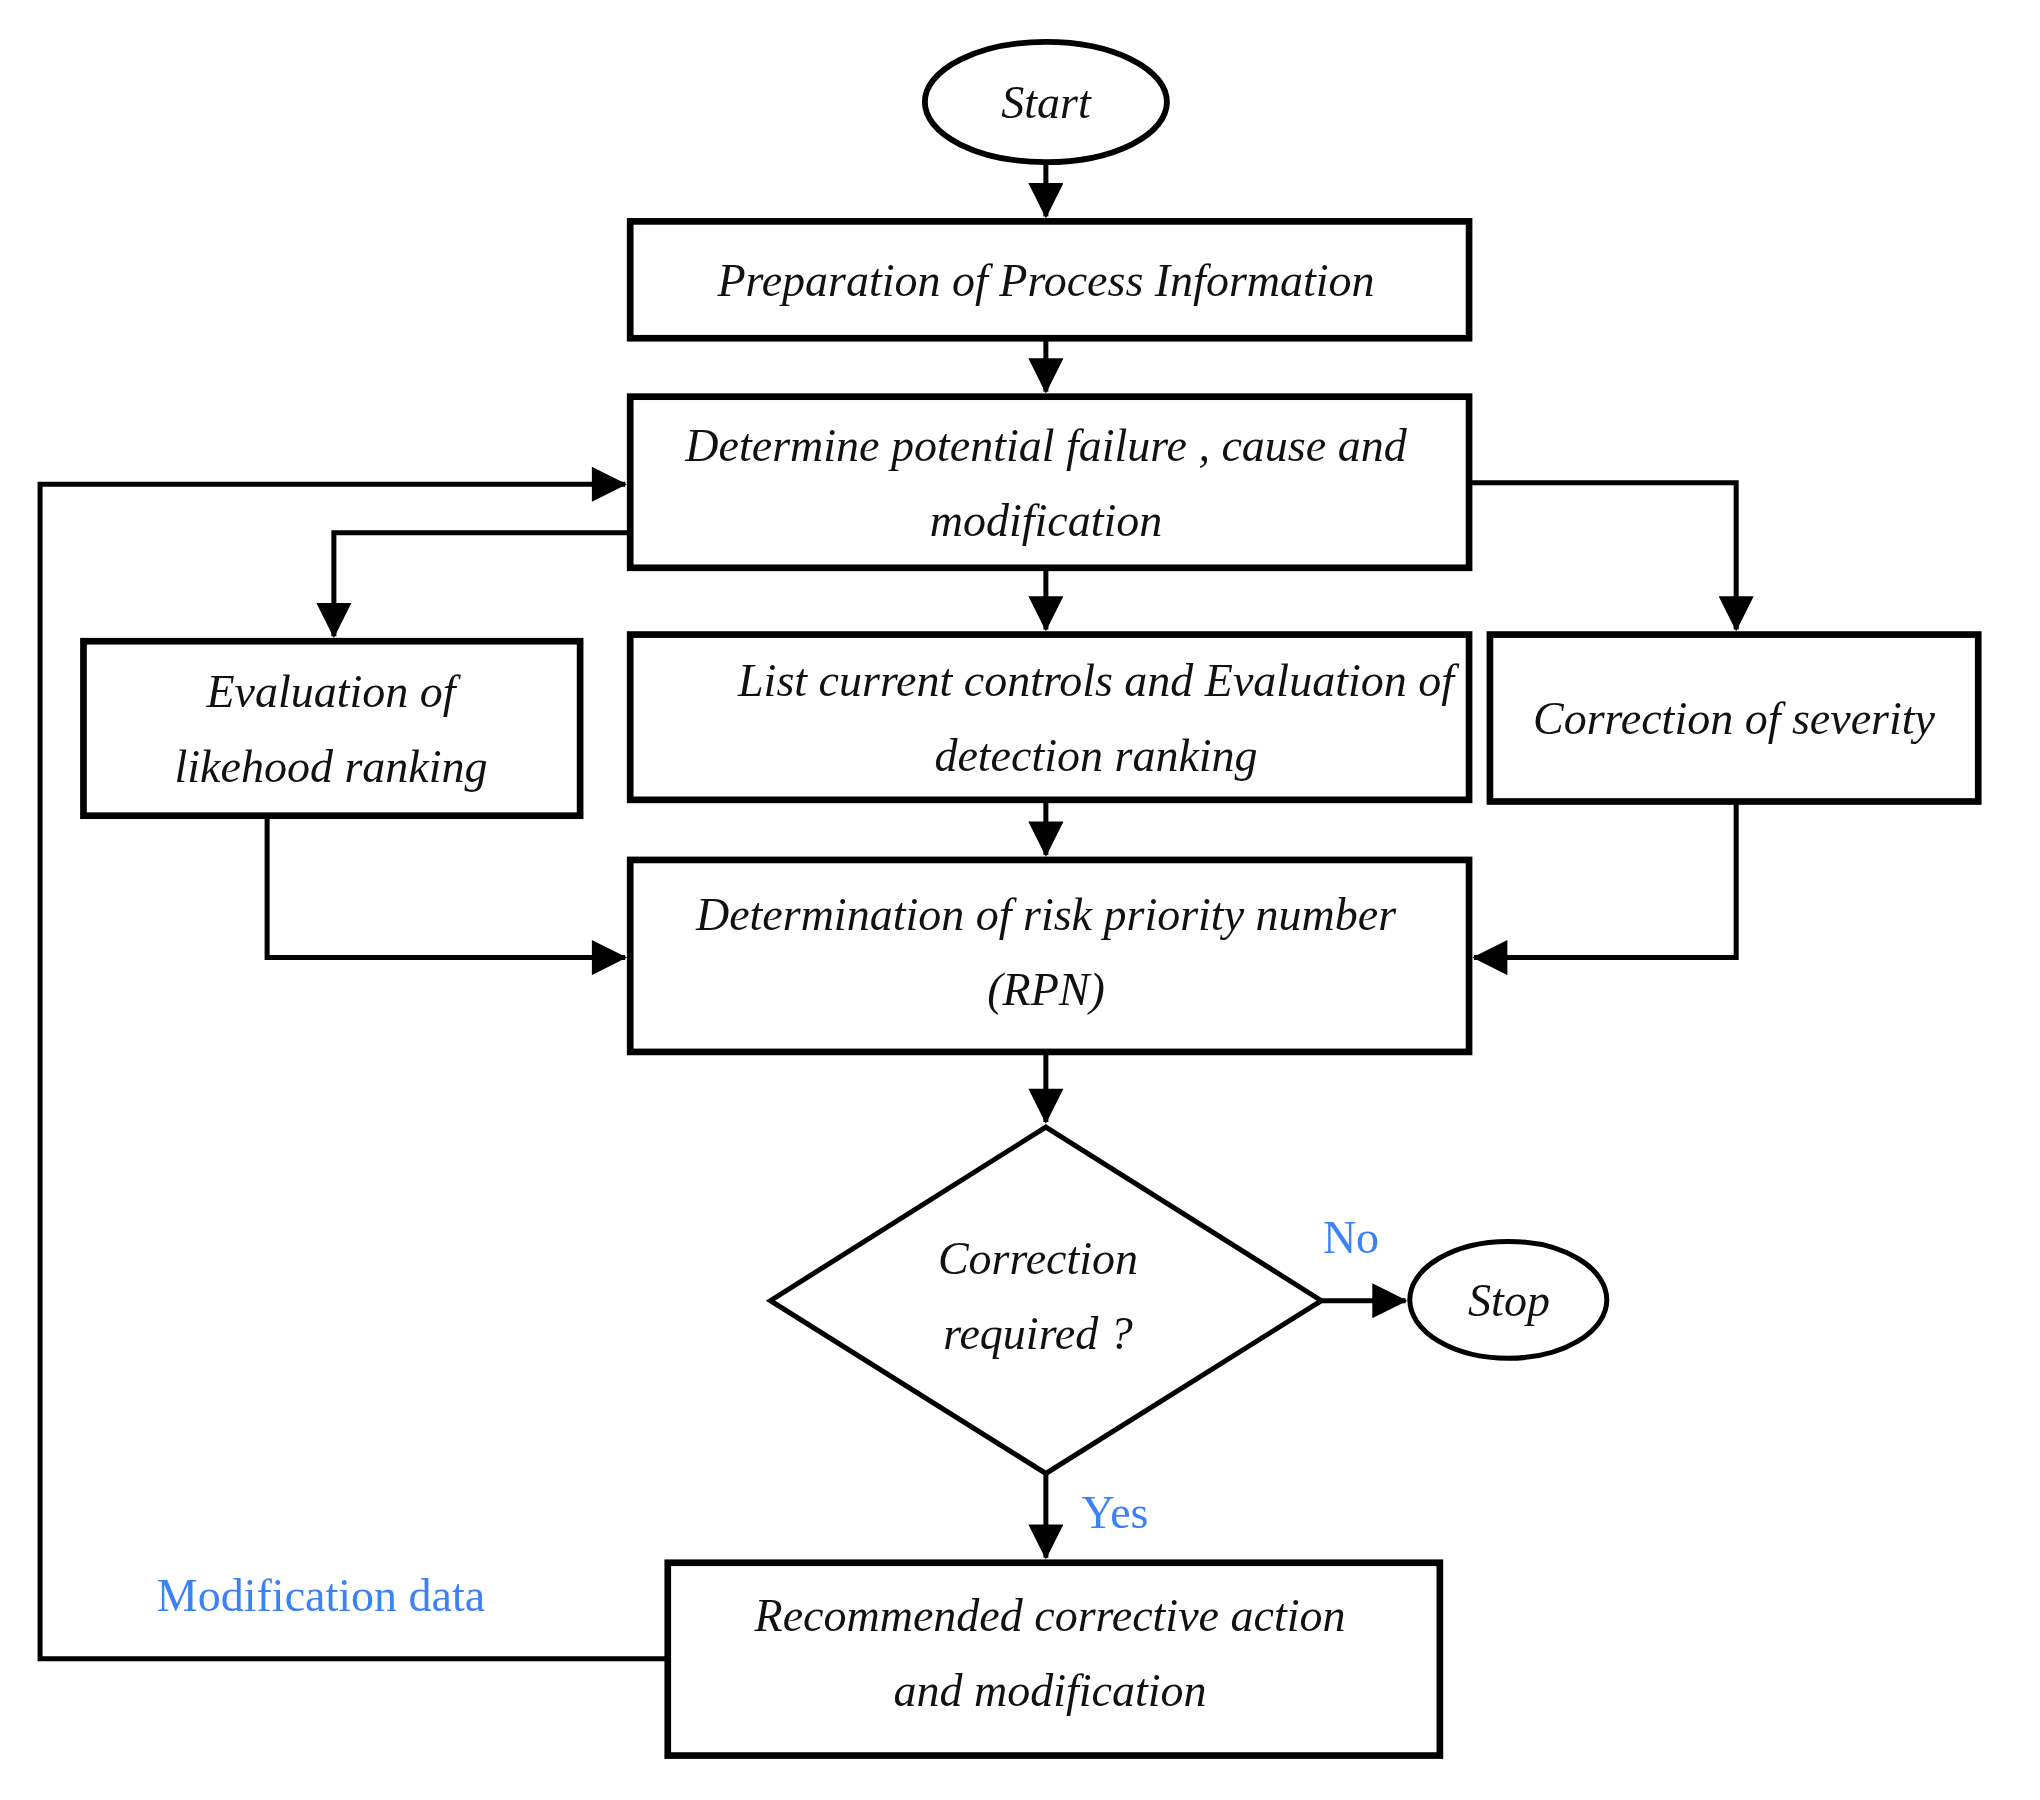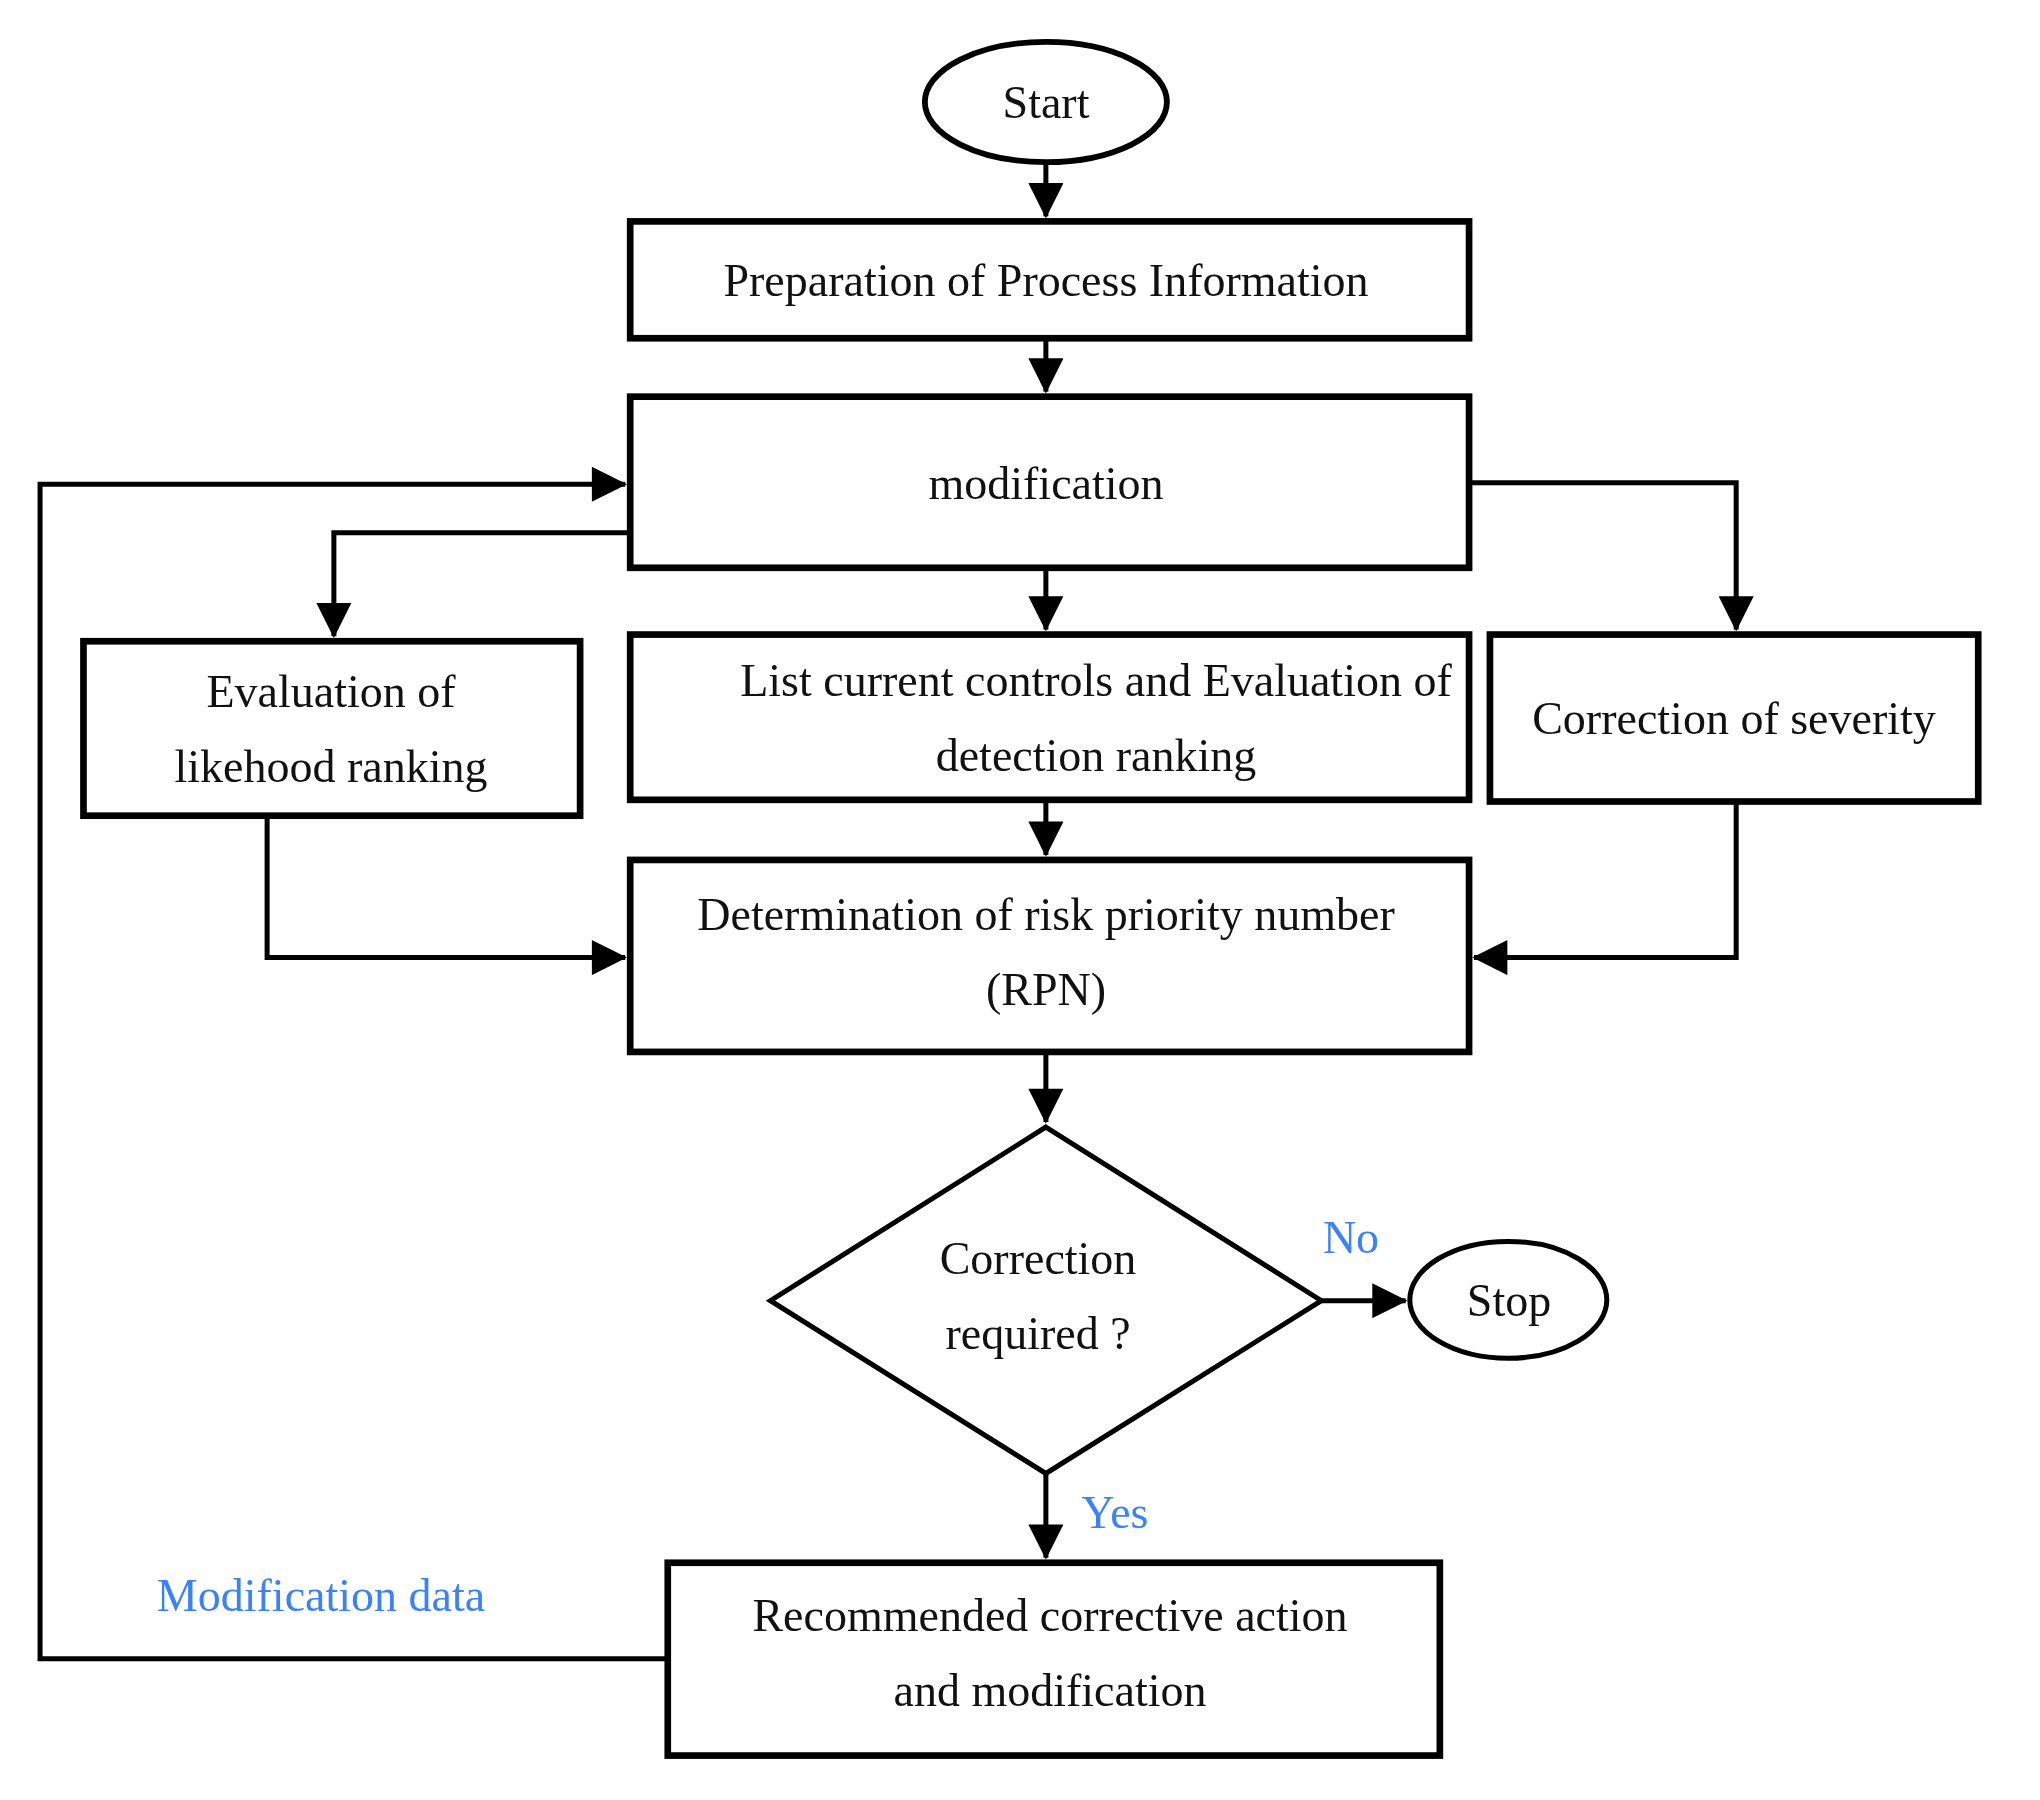--- a/index.html
+++ b/index.html
@@ -12,20 +12,21 @@
   }
   #wires { position: absolute; left: 0; top: 0; }
   .node-text {
     position: absolute;
     transform: translate(-50%, -50%);
     text-align: center;
     font-size: 46px;
     line-height: 75px;
     color: #111111;
     white-space: nowrap;
+    font-style: italic;
   }
   .node-text span { display: block; }
   .edge-label {
     position: absolute;
     transform: translate(-50%, -50%);
     font-size: 46px;
     line-height: 50px;
     color: #3b82f6;
     white-space: nowrap;
   }
@@ -65,20 +66,21 @@
     <polygon points="1253,1350 1583,1558 1253,1765 923,1558" fill="#fff" stroke="#000" stroke-width="6"></polygon>
     <ellipse cx="1807" cy="1557" rx="118" ry="70" fill="#fff" stroke="#000" stroke-width="6"></ellipse>
     <rect x="800" y="1872" width="925" height="231" fill="#fff" stroke="#000" stroke-width="8"></rect>
   </svg>
 
   <div class="node-text" style="left:1046px; top:102px;">Start</div>
 
   <div class="node-text" style="left:1046px; top:280px;">Preparation of Process Information</div>
 
   <div class="node-text" style="left:1046px; top:483px;">
+    <span>Determine potential failure , cause and</span>
     <span>modification</span>
   </div>
 
   <div class="node-text" style="left:331px; top:729px;">
     <span>Evaluation of</span>
     <span>likehood ranking</span>
   </div>
 
   <div class="node-text" style="left:1096px; top:718px;text-align:center;">
     <span>List current controls and Evaluation of</span>

